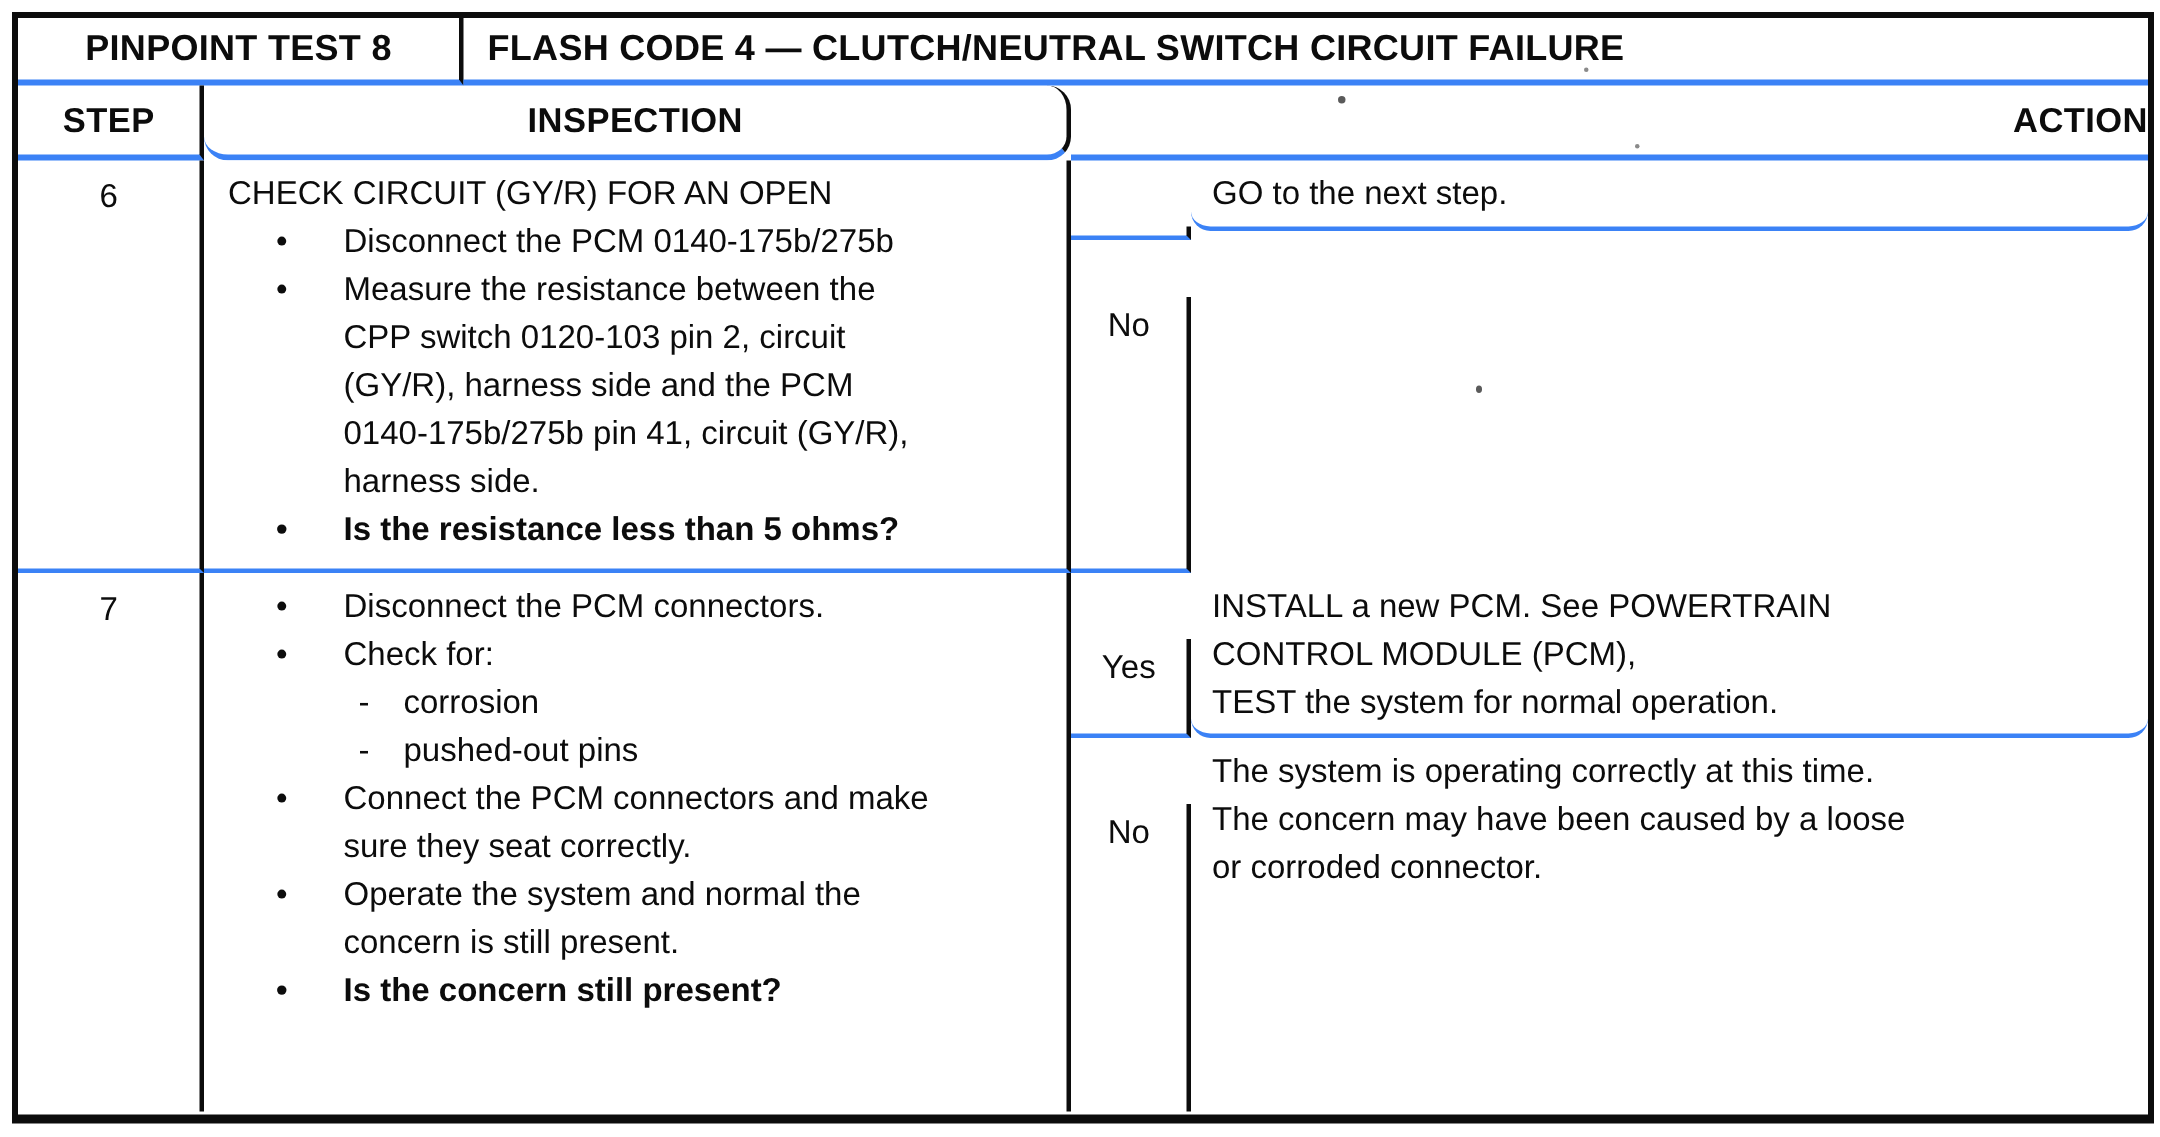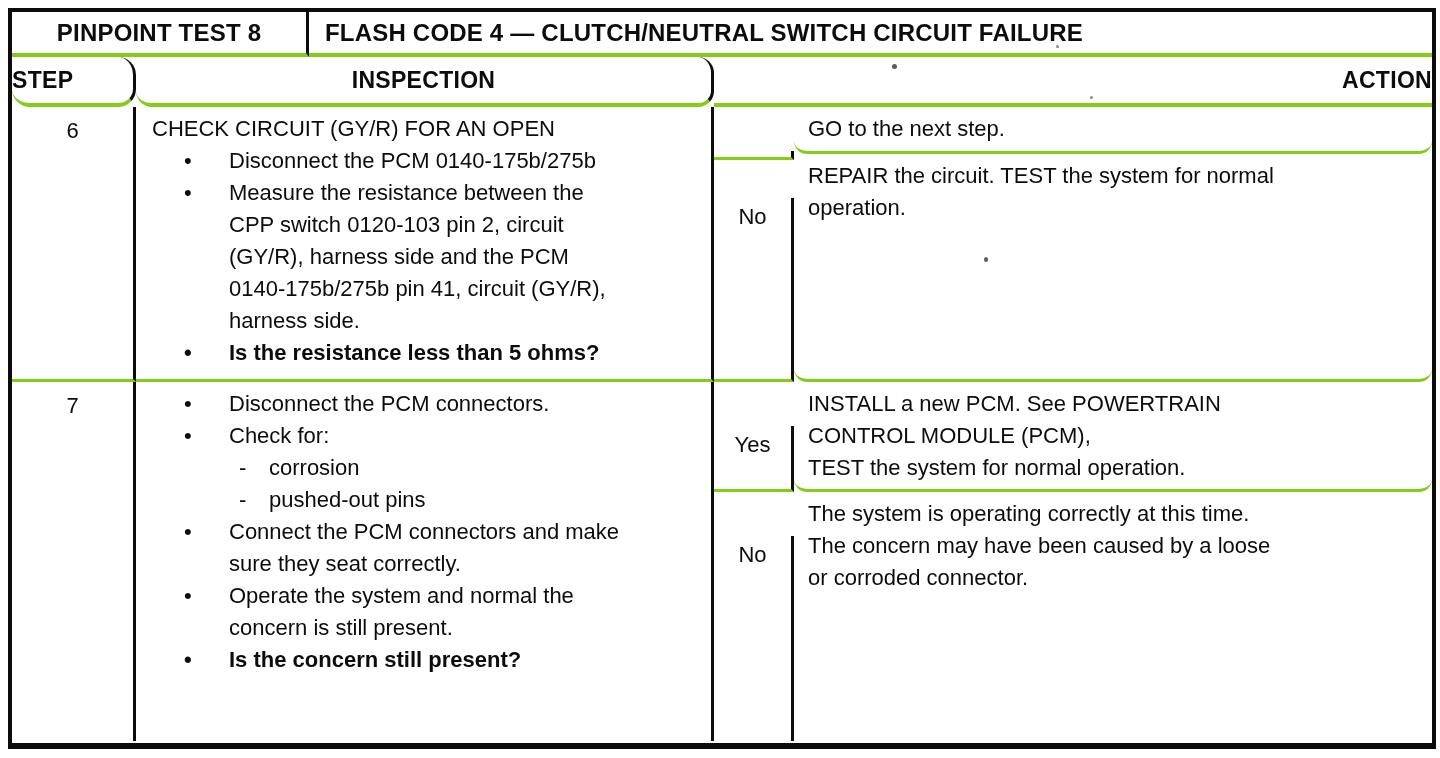--- a/index.html
+++ b/index.html
@@ -12,28 +12,28 @@
   }
   .doc-table {
     position:absolute; left:8px; top:8px;
     width:1428px; height:741px;
     border:4px solid #0c0c0c; border-bottom-width:6px;
     display:grid;
     grid-template-columns:124px 173px 405px 80px 638px;
     grid-template-rows:45px 50px 47px 228px 110px 249px;
     background:#ffffff;
   }
-  .cell { border-right:3px solid #0c0c0c; border-bottom:3px solid #84cc16; overflow:hidden; }
+  .cell { border-right:3px solid #0c0c0c; border-bottom:3px solid #3b82f6; overflow:hidden; }
   .no-r { border-right:none; }
   .no-b { border-bottom:none; }
   .thick-b { border-bottom-width:4px; }
 
   .c-title-l { grid-area:1/1/2/3; display:flex; align-items:center; justify-content:center; }
   .c-title-r { grid-area:1/3/2/6; display:flex; align-items:center; padding-left:16px; }
-  .c-h-step  { grid-area:2/1/3/2; display:flex; align-items:center; justify-content:flex-start;border-radius:18px; }
+  .c-h-step  { grid-area:2/1/3/2; display:flex; align-items:center; justify-content:center; }
   .c-h-insp  { grid-area:2/2/3/4; display:flex; align-items:center; justify-content:center;border-radius:16px; }
   .c-h-act   { grid-area:2/4/3/6; display:flex; align-items:center; justify-content:flex-end; }
 
   .c-s6-num  { grid-area:3/1/5/2; }
   .c-s6-insp { grid-area:3/2/5/4; }
   .c-s6-yes  { grid-area:3/4/4/5; }
   .c-s6-yact { grid-area:3/5/4/6; }
   .c-s6-no   { grid-area:4/4/5/5; }
   .c-s6-nact { grid-area:4/5/5/6; }
 
@@ -104,22 +104,20 @@
 harness side.</span>
       </div>
       <div class="bullet-row bold">
         <span class="marker">•</span>
         <span class="btxt">Is the resistance less than 5 ohms?</span>
       </div>
     </div>
     <div class="cell c-s6-yes yn">Yes</div>
     <div class="cell c-s6-yact action no-r">GO to the next step.</div>
     <div class="cell c-s6-no yn">No</div>
-    <div class="cell c-s6-nact action no-r">REPAIR the circuit. TEST the system for normal
-operation.</div>
 
     <div class="cell c-s7-num step-num no-b">7</div>
     <div class="cell c-s7-insp insp no-b">
       <div class="bullet-row">
         <span class="marker">•</span>
         <span class="btxt">Disconnect the PCM connectors.</span>
       </div>
       <div class="bullet-row">
         <span class="marker">•</span>
         <span class="btxt">Check for:</span>

